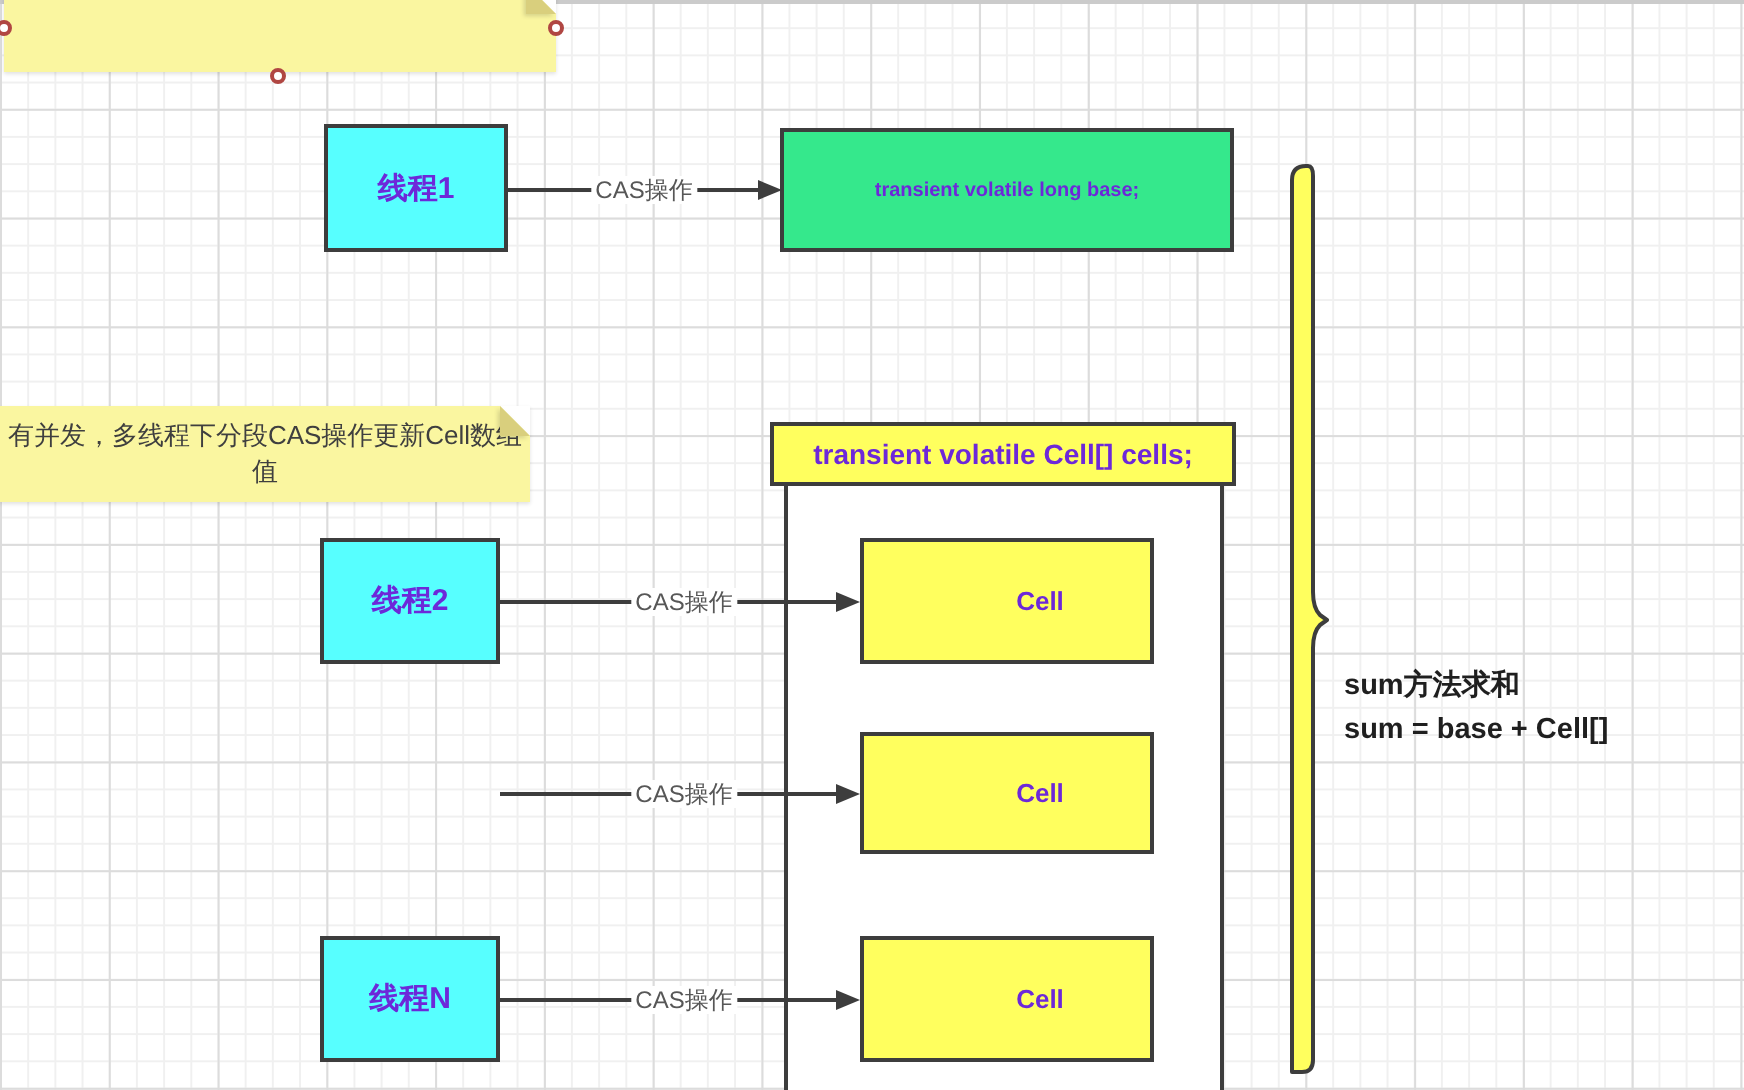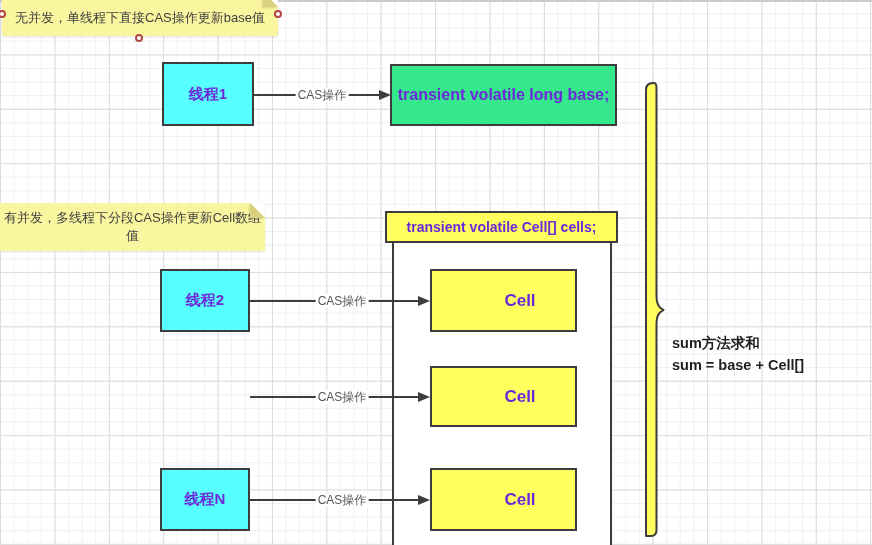--- a/index.html
+++ b/index.html
@@ -45,23 +45,23 @@
     transform: translate(-50%,-50%); z-index:30;
   }
 
   
   .box {
     position:absolute; border:2px solid #3d3d3d;
     display:flex; align-items:center; justify-content:center;
     font-weight:bold; color:#6d28d9; text-align:center;
   }
   .thread { background:#57ffff; font-size:15px; }
-  .base   { background:#35e88c; font-size:16px; }
+  .base   { background:#35e88c; font-size:10px; }
   .cellhd { background:#ffff5e; font-size:14px; z-index:6; }
-  .cell   { background:#ffff5e; font-size:17px; z-index:6;padding-left:33px; }
+  .cell   { background:#ffff5e; font-size:13px; z-index:6;padding-left:33px; }
 
   .t1 { left:162px; top:62px;  width:92px; height:64px; }
   .t2 { left:160px; top:269px; width:90px; height:63px; }
   .t3 { left:160px; top:366px; width:90px; height:61px; }
   .tN { left:160px; top:468px; width:90px; height:63px; }
 
   .base  { left:390px; top:64px; width:227px; height:62px; }
   .cellhd{ left:385px; top:211px; width:233px; height:32px; }
   .c1 { left:430px; top:269px; width:147px; height:63px; }
   .c2 { left:430px; top:366px; width:147px; height:61px; }
@@ -97,21 +97,20 @@
     margin-top:44px;
   }
 </style>
 </head>
 <body>
 
 <div class="canvas">
   <div class="top-edge"></div>
 
   <div class="note note1">
-    <span>无并发，单线程下直接CAS操作更新base值</span>
     <span class="fold-mask"></span>
     <span class="fold"></span>
   </div>
   <div class="handle" style="left:2px; top:14px;"></div>
   <div class="handle" style="left:278px; top:14px;"></div>
   <div class="handle" style="left:139px; top:38px;"></div>
 
   <div class="note note2">
     <span>有并发，多线程下分段CAS操作更新Cell数组值</span>
     <span class="fold-mask"></span>

